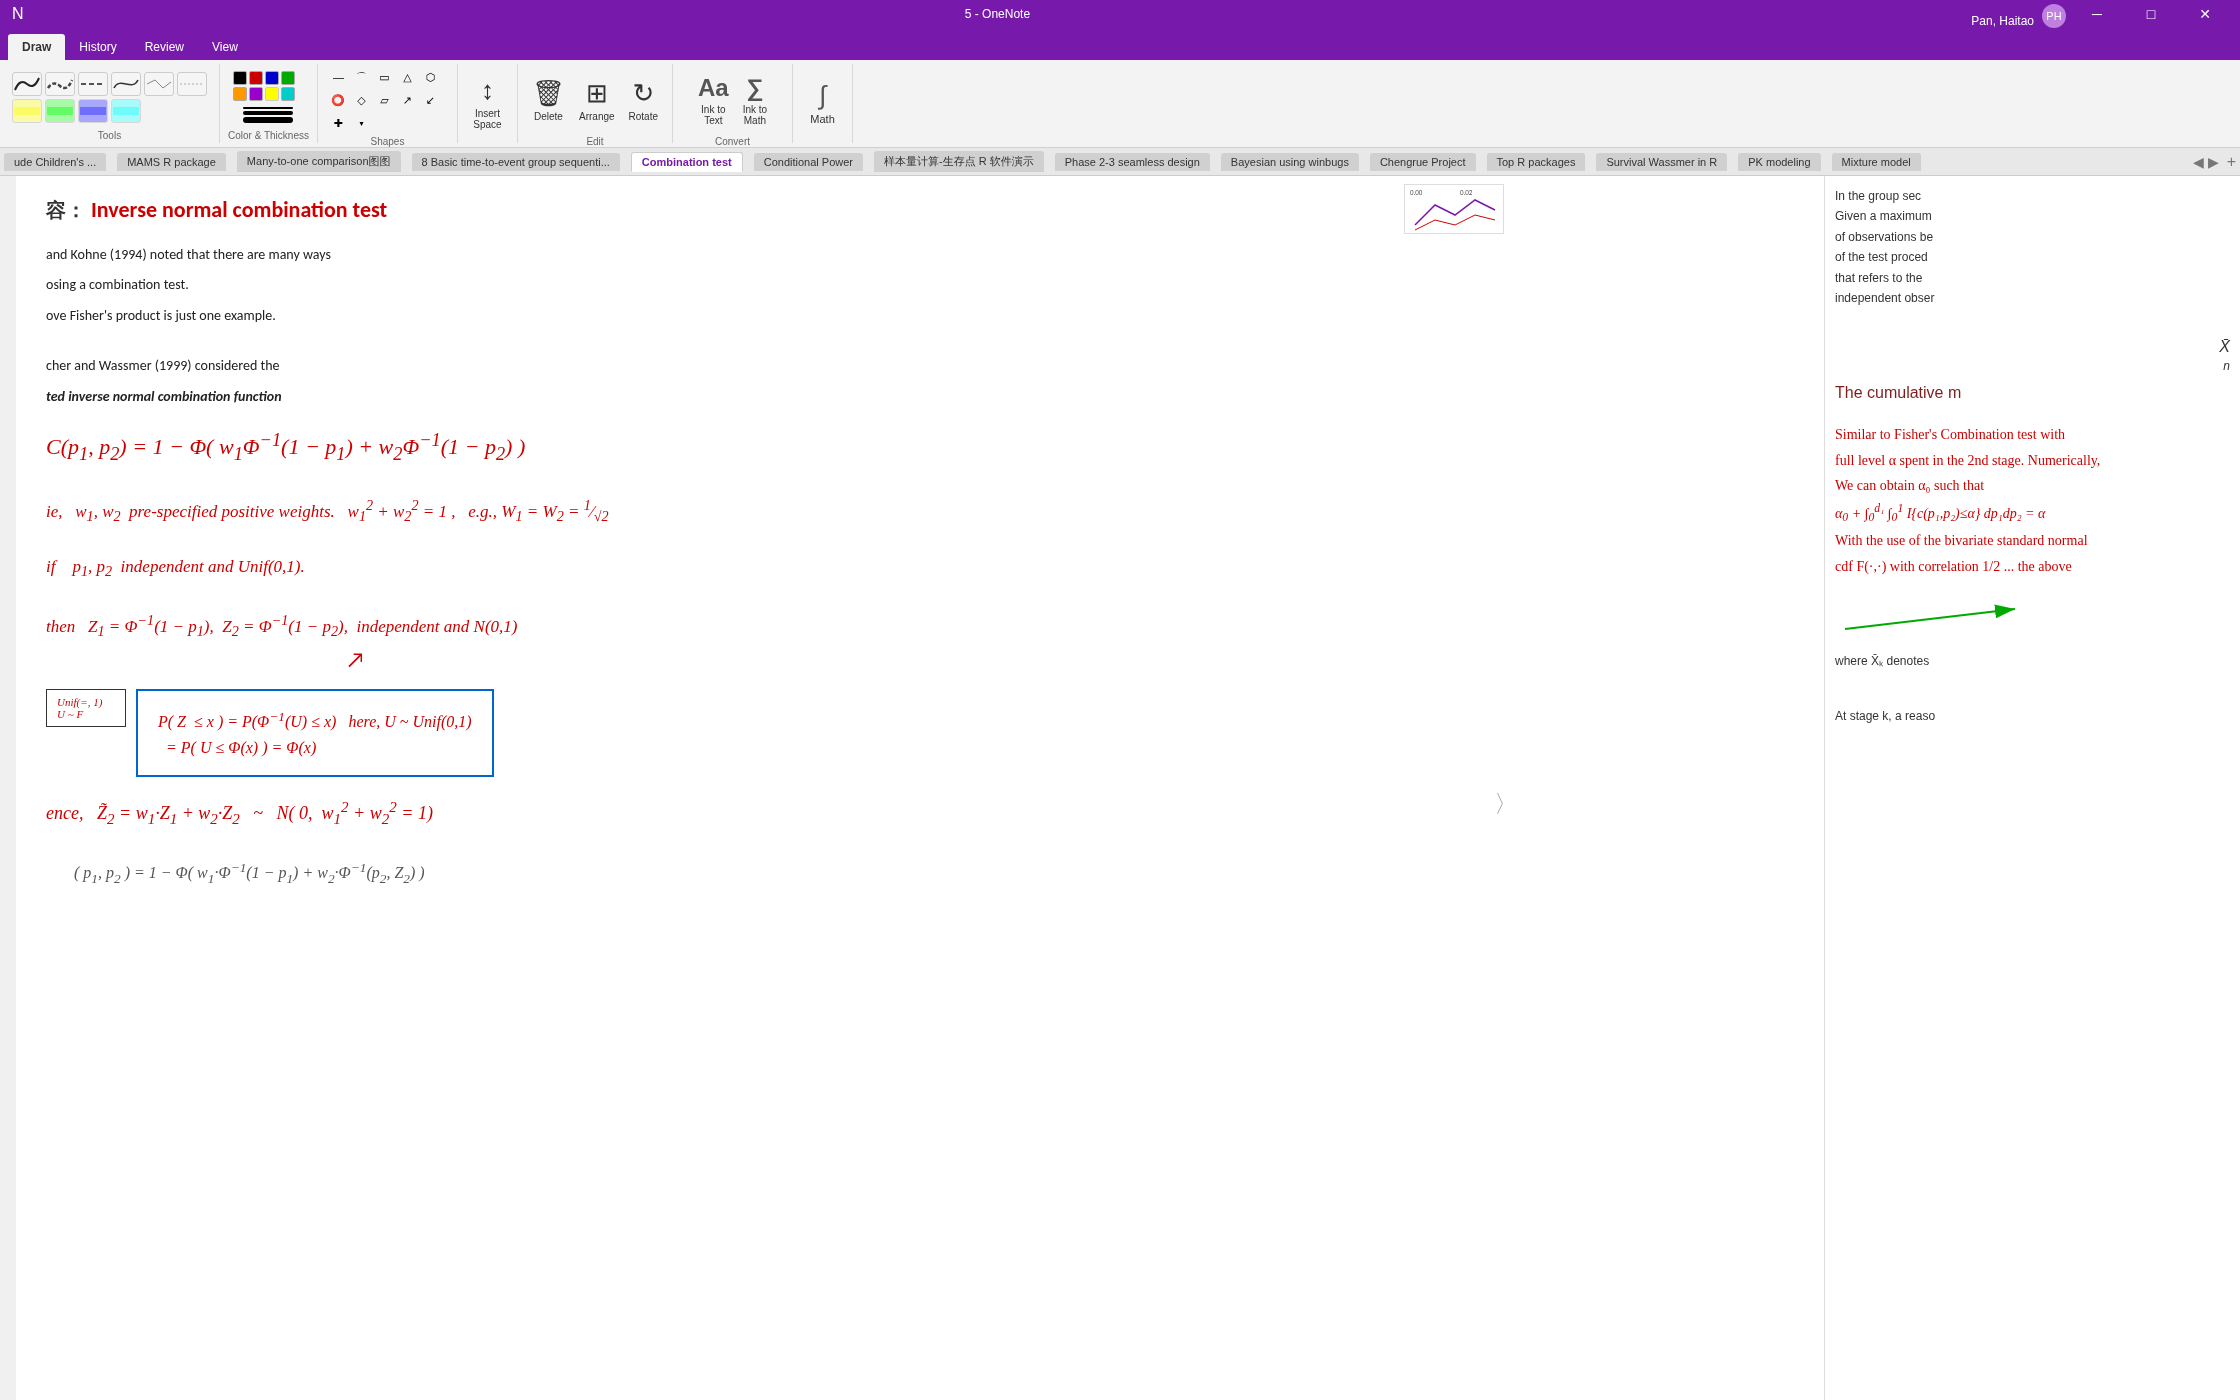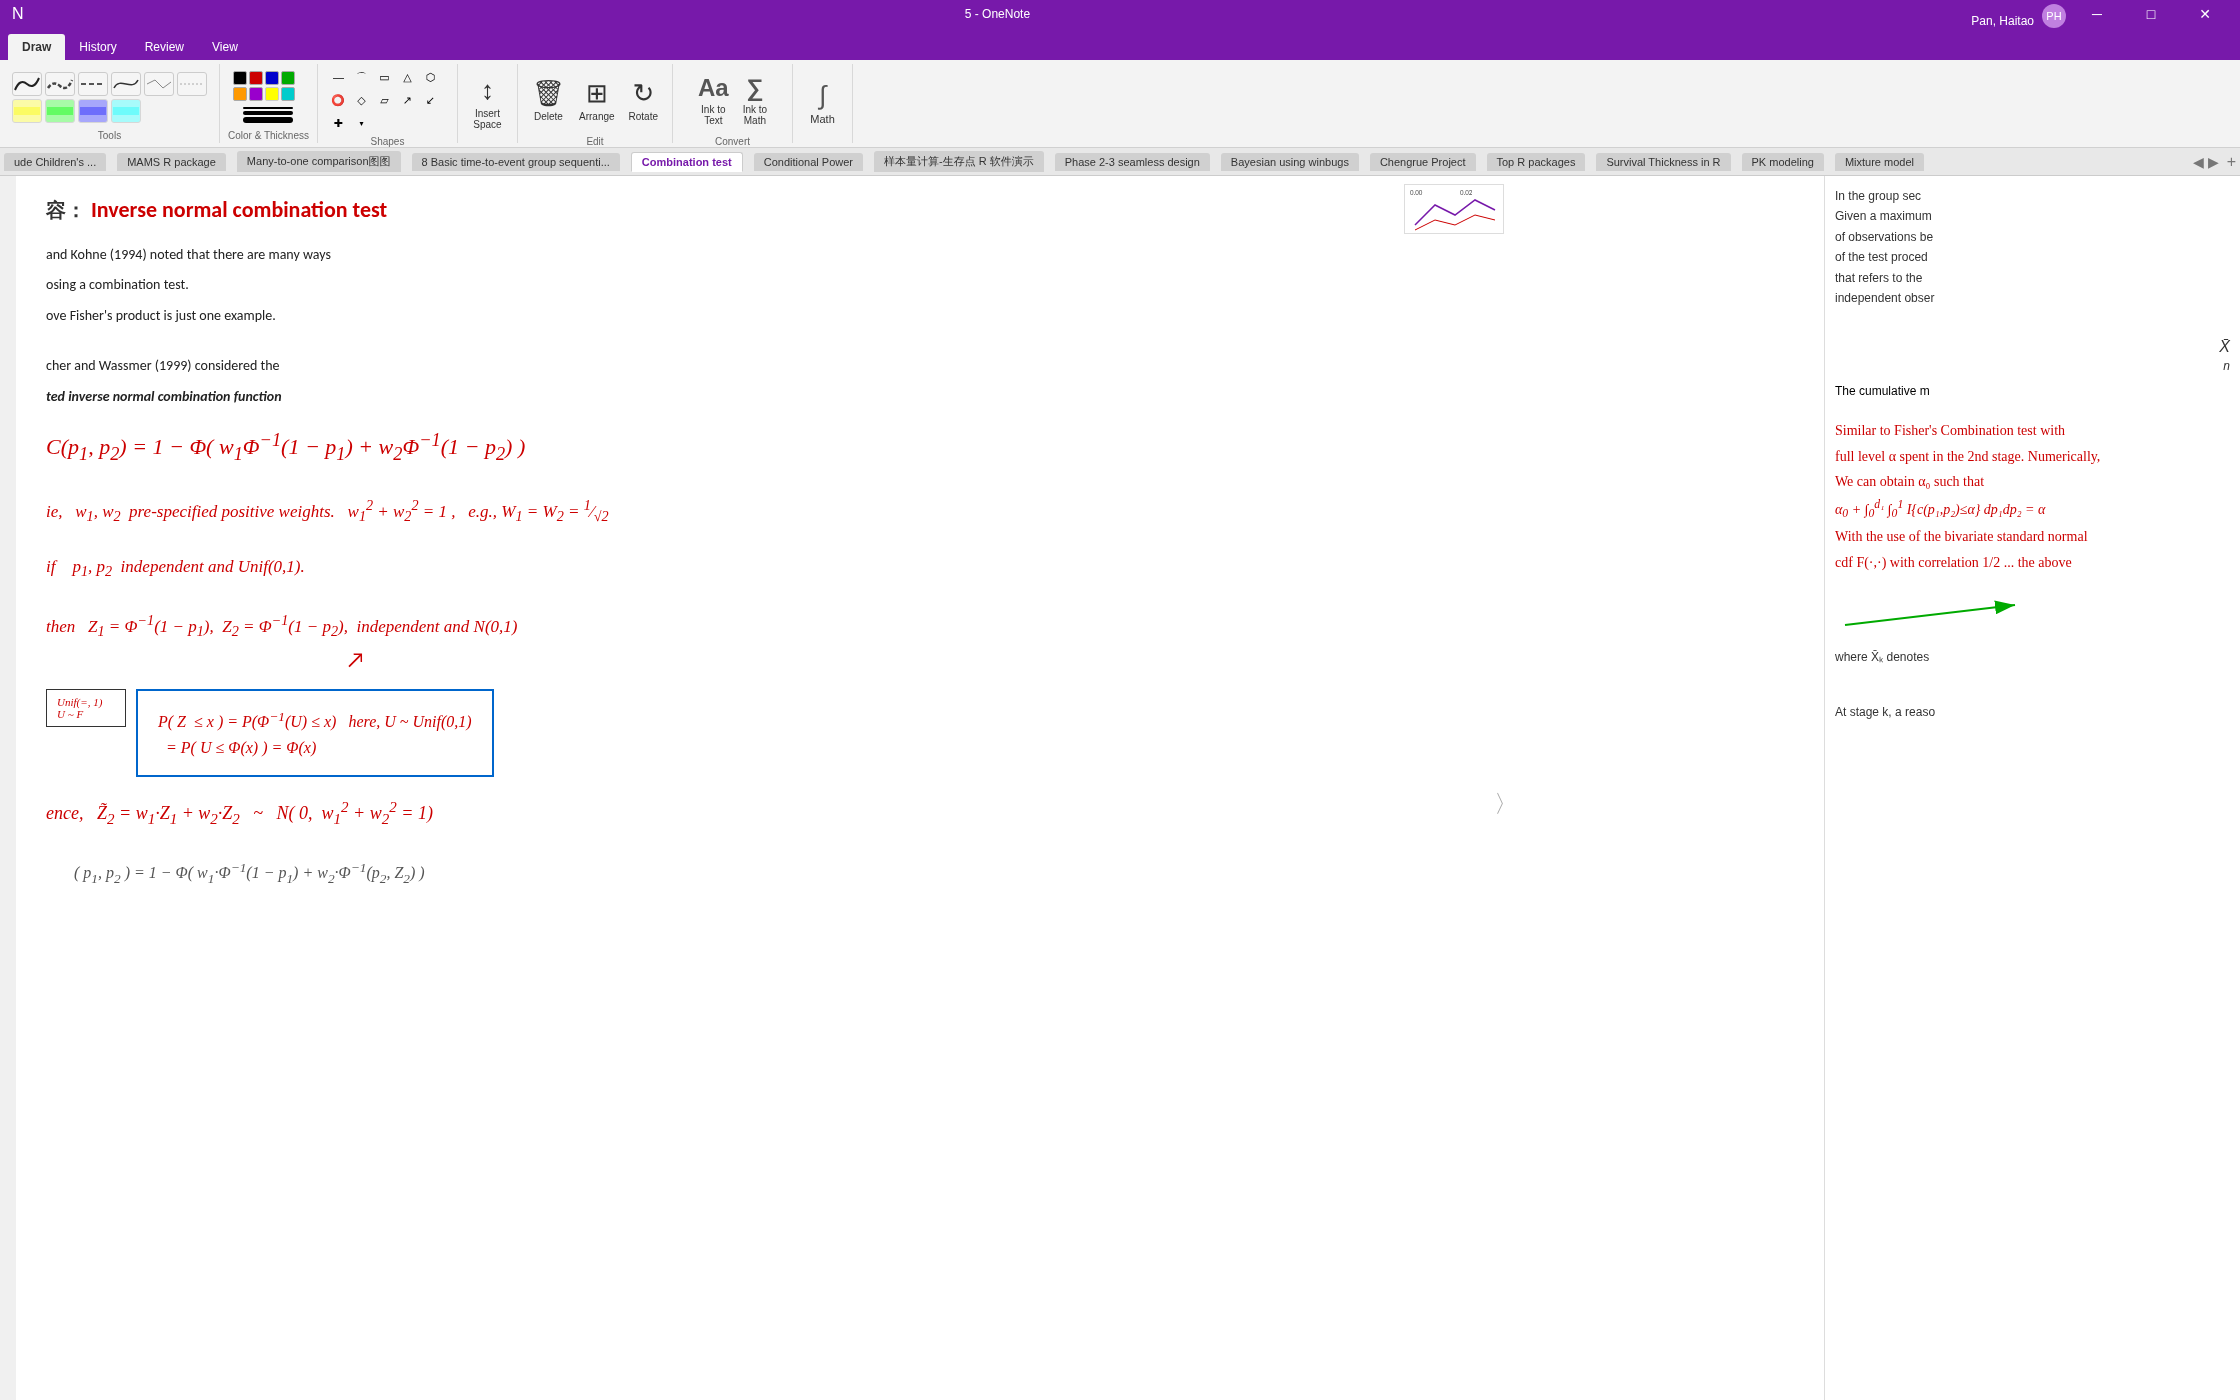--- a/index.html
+++ b/index.html
@@ -434,21 +434,21 @@
   <div class="notebook-tab">MAMS R package</div>
   <div class="notebook-tab">Many-to-one comparison图图</div>
   <div class="notebook-tab">8 Basic time-to-event group sequenti...</div>
   <div class="notebook-tab active">Combination test</div>
   <div class="notebook-tab">Conditional Power</div>
   <div class="notebook-tab">样本量计算-生存点 R 软件演示</div>
   <div class="notebook-tab">Phase 2-3 seamless design</div>
   <div class="notebook-tab">Bayesian using winbugs</div>
   <div class="notebook-tab">Chengrue Project</div>
   <div class="notebook-tab">Top R packages</div>
-  <div class="notebook-tab">Survival Thickness in R</div>
+  <div class="notebook-tab">Survival Wassmer in R</div>
   <div class="notebook-tab">PK modeling</div>
   <div class="notebook-tab">Mixture model</div>
   <div style="margin-left:auto;display:flex;align-items:center;gap:4px;">
     <span style="cursor:pointer;font-size:14px;color:#777;">◀</span>
     <span style="cursor:pointer;font-size:14px;color:#777;">▶</span>
     <span style="cursor:pointer;font-size:16px;color:#777;margin-left:4px;">+</span>
   </div>
 </div>
 
 <div id="main-area">
@@ -544,21 +544,21 @@
       <div>of observations be</div>
       <div>of the test proced</div>
       <div>that refers to the</div>
       <div>independent obser</div>
     </div>
 
     <div style="font-size:16px;font-style:italic;margin-bottom:10px;text-align:right;">
       X̄<br><span style="font-size:12px;">n</span>
     </div>
 
-    <div style="font-size:12px;color:#000000;margin-bottom:20px;">
+    <div style="font-size:16px;color:#7f1d1d;margin-bottom:20px;">
       <div>The cumulative m</div>
     </div>
 
     <div style="margin-top:20px;font-family:'Times New Roman',serif;color:#CC0000;font-size:14px;line-height:1.8;">
       <div>Similar to Fisher's Combination test with</div>
       <div>full level α spent in the 2nd stage.  Numerically,</div>
       <div>We can obtain α₀ such that</div>
       <div style="font-style:italic;">α<sub>0</sub> + ∫<sub>0</sub><sup>d₁</sup> ∫<sub>0</sub><sup>1</sup> I{c(p₁,p₂)≤α} dp₁dp₂ = α</div>
       <div>With the use of the bivariate standard normal</div>
       <div>cdf F(·,·) with correlation 1/2 ... the above</div>

